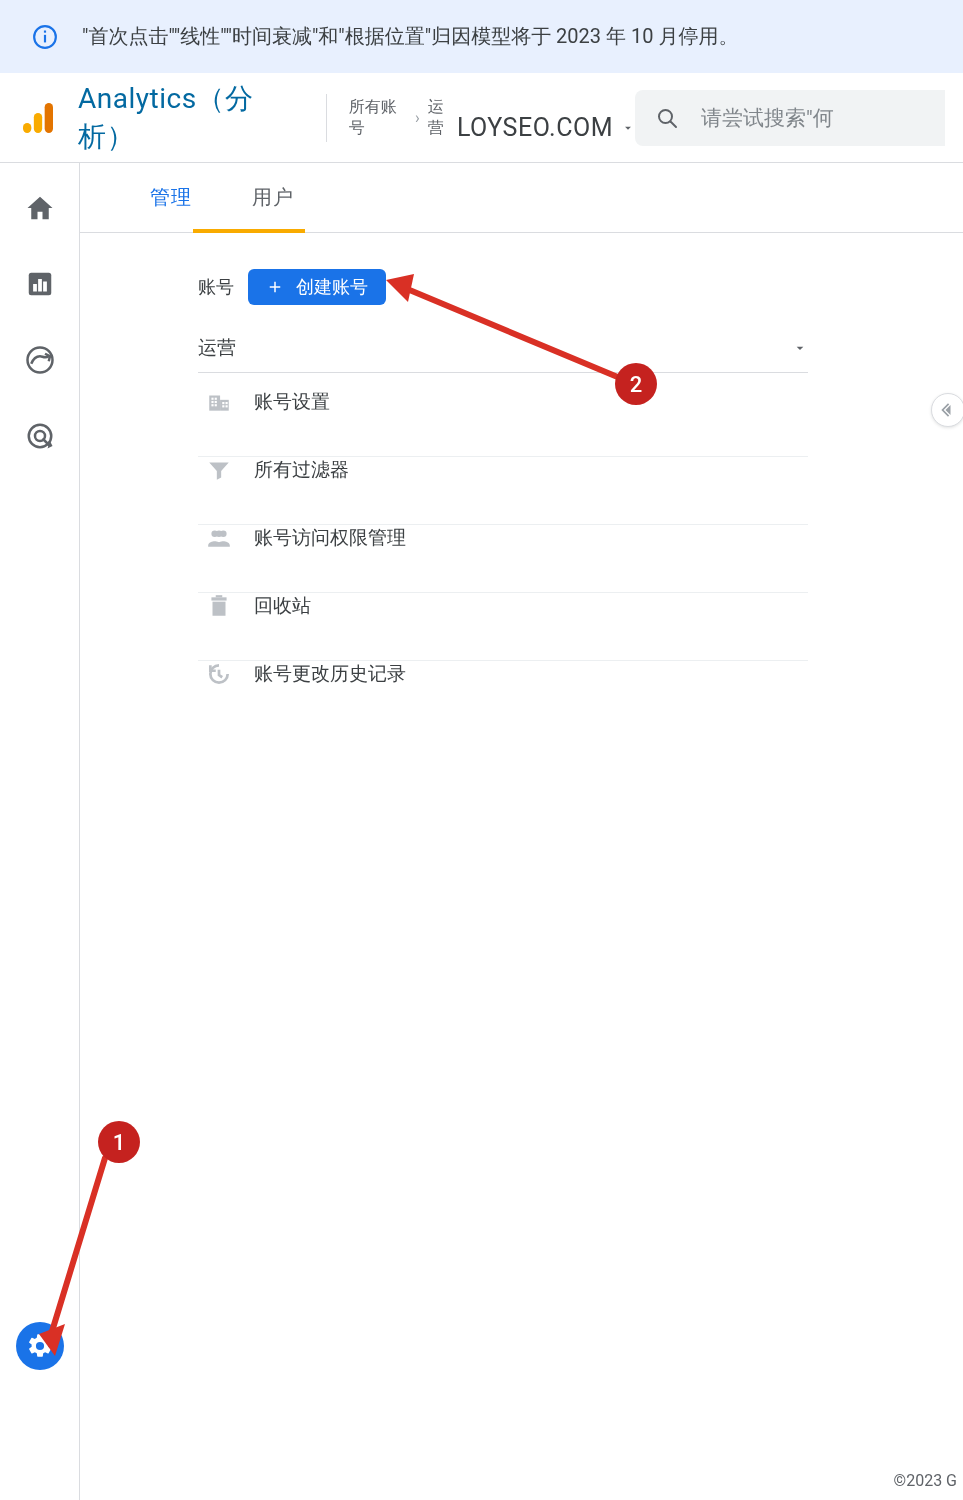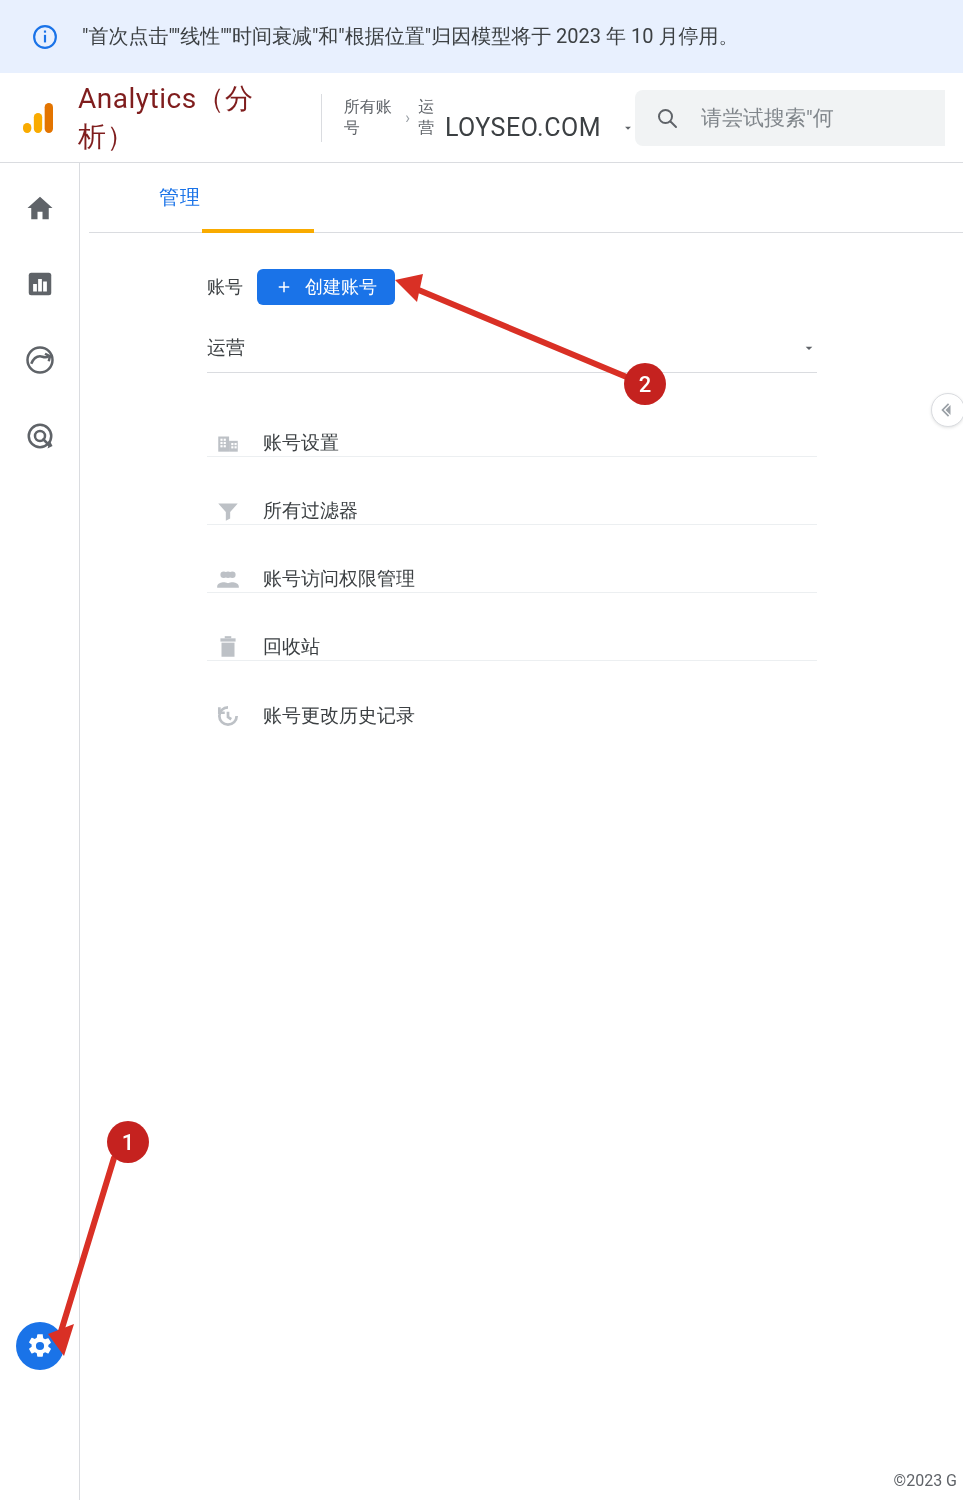--- a/index.html
+++ b/index.html
@@ -12,38 +12,38 @@
     }
     .notice-banner .info-icon { width: 26px; height: 26px; margin-right: 24px; flex-shrink: 0; }
 
     .header {
       display: flex; align-items: center;
       height: 90px; padding: 0 18px;
       border-bottom: 1px solid #dadce0;
       background: #fff;
     }
     .logo-icon { width: 40px; height: 40px; margin-right: 20px; flex-shrink: 0; }
-    .product-name { font-size: 28px; color: #7f1d1d; letter-spacing: 0.5px; }
+    .product-name { font-size: 28px; color: #0369a1; letter-spacing: 0.5px; }
     .header-divider { width: 1px; height: 48px; background: #dadce0; margin: 0 22px; }
     .account-block { display: flex; flex-direction: row; }
     .breadcrumb-row { display: flex; align-items: center; font-size: 16px; color: #5f6368; gap: 8px; }
     .breadcrumb-row .chevron { color: #9aa0a6; }
-    .property-row { display: flex; align-items: center; gap: 20px; margin-top: 20px; }
+    .property-row { display: flex; align-items: center; gap: 8px; margin-top: 20px; }
     .property-name { font-size: 25px; color: #3c4043; letter-spacing: 0.5px; }
     .dropdown-caret svg { display: block; }
     .search-box {
       margin-left: auto; height: 56px; flex: 0 0 310px; max-width: 400px;
       background: #f1f3f4; border-radius: 8px 0 0 8px;
       display: flex; align-items: center; padding: 0 20px; gap: 22px;
       overflow: hidden;
     }
     .search-box .search-icon { width: 24px; height: 24px; color: #5f6368; }
     .search-placeholder { font-size: 21px; color: #80868b; white-space: nowrap; }
 
-    .body-layout { display: flex; height: calc(1500px - 73px - 90px); gap: 9px; }
+    .body-layout { display: flex; height: calc(1500px - 73px - 90px); }
 
     .sidebar {
       width: 80px; border-right: 1px solid #dadce0;
       display: flex; flex-direction: column; align-items: center;
       padding-top: 30px; gap: 46px;
       position: relative;
     }
     .nav-icon { width: 30px; height: 30px; color: #5f6368; cursor: pointer; display: flex; align-items: center; justify-content: center; }
     .nav-icon svg { width: 100%; height: 100%; }
     .gear-fab {
@@ -74,21 +74,21 @@
     .account-select {
       margin-top: 10px; height: 50px; width: 610px;
       border-bottom: 1px solid #dadce0;
       display: flex; align-items: center; justify-content: space-between;
       font-size: 19px; color: #3c4043; cursor: pointer;
     }
     .account-select .caret svg { display: block; }
 
     .menu-list { margin-top: 16px; width: 610px; }
     .menu-item {
-      height: 68px; display: flex; align-items: flex-end; gap: 22px;
+      height: 68px; display: flex; align-items: flex-start; gap: 22px;
       border-bottom: 1px solid #eceff1; cursor: pointer;
       color: #3c4043; font-size: 19px; padding-left: 8px;
     }
     .menu-item:last-child { border-bottom: none; }
     .menu-item .item-icon { width: 26px; height: 26px; color: #9aa0a6; display: flex; align-items: center; justify-content: center; }
     .menu-item .item-icon svg { width: 100%; height: 100%; }
 
     .side-expand {
       position: absolute; right: -2px; top: 230px;
       width: 34px; height: 34px; border-radius: 50%;
@@ -192,20 +192,21 @@
     <div class="gear-fab">
       <svg viewBox="0 0 24 24">
           <path d="M19.14 12.94a7.07 7.07 0 000-1.88l2.03-1.58a.5.5 0 00.12-.64l-1.92-3.32a.5.5 0 00-.6-.22l-2.39.96a7.03 7.03 0 00-1.62-.94l-.36-2.54A.5.5 0 0013.9 2h-3.8a.5.5 0 00-.5.42l-.36 2.54c-.58.24-1.12.56-1.62.94l-2.39-.96a.5.5 0 00-.6.22L2.71 8.48a.5.5 0 00.12.64l2.03 1.58a7.07 7.07 0 000 1.88l-2.03 1.58a.5.5 0 00-.12.64l1.92 3.32c.13.22.4.31.6.22l2.39-.96c.5.38 1.04.7 1.62.94l.36 2.54c.4.24.25.42.5.42h3.8c.25 0 .46-.18.5-.42l.36-2.54c.58-.24 1.12-.56 1.62-.94l2.39.96c.2.09.47 0 .6-.22l1.92-3.32a.5.5 0 00-.12-.64l-2.03-1.58zM12 15.5A3.5 3.5 0 1112 8.5a3.5 3.5 0 010 7z"></path>
         </svg>
     </div>
   </div>
 
   <div class="content">
     <div class="tabs">
       <div class="tab active">管理</div>
+      <div class="tab">用户</div>
       <div class="tab-underline"></div>
     </div>
 
     <div class="panel">
       <div class="account-header-row">
         <span class="account-header-label">账号</span>
         <button class="create-account-btn">
           <span class="plus-icon">
             <svg width="18" height="18" viewBox="0 0 24 24">
                 <path d="M11 5h2v14h-2z M5 11h14v2H5z" fill="#fff"></path>

